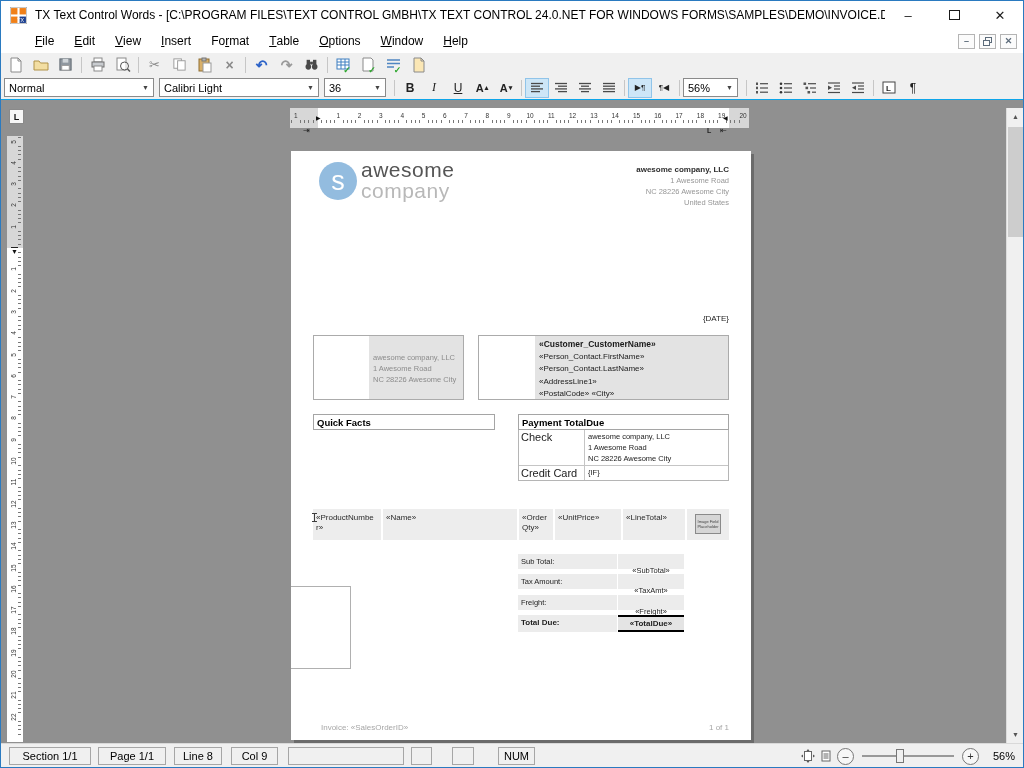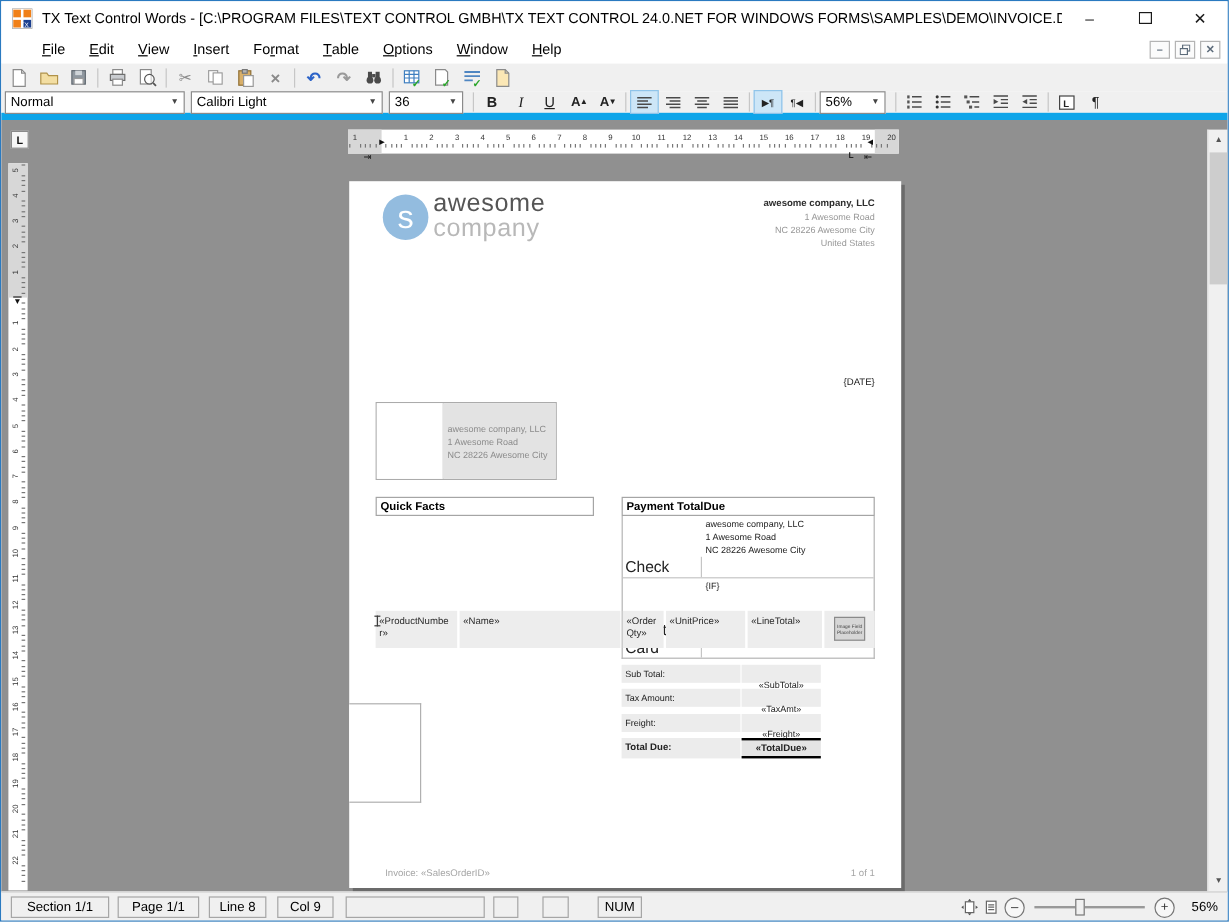--- a/index.html
+++ b/index.html
@@ -15,21 +15,21 @@
 
   
   .menubar { position:absolute; top:28px; left:0; right:0; height:24px; background:#fff; display:flex; align-items:center; }
   #menu-items { display:flex; height:100%; align-items:center; margin-left:24px; }
   .menu-item { padding:0 10px; font-size:12px; color:#000; height:100%; display:flex; align-items:center; }
   .mdi-btns { margin-left:auto; margin-right:6px; display:flex; gap:4px; }
   .mdi-btn { width:17px; height:15px; border:1px solid #b4b4b4; background:#fbfbfb; display:flex; align-items:center; justify-content:center; font-size:9px; color:#5c6b7a; font-weight:bold; }
 
   
   .toolbar1 { position:absolute; top:52px; left:0; right:0; height:23px; background:#f0f0f0; display:flex; align-items:center; padding-left:2px; }
-  .toolbar2 { position:absolute; top:75px; left:0; right:0; height:24px; background:#f0f0f0; border-bottom:6px solid #0ea5e9; display:flex; align-items:center; padding-left:3px; }
+  .toolbar2 { position:absolute; top:75px; left:0; right:0; height:24px; background:#f0f0f0; border-bottom:1px solid #0ea5e9; display:flex; align-items:center; padding-left:3px; }
   .tbtn { width:25px; height:21px; display:flex; align-items:center; justify-content:center; flex:0 0 auto; }
   .fbtn { width:24px; height:20px; display:flex; align-items:center; justify-content:center; flex:0 0 auto; font-size:12px; color:#222; }
   .fbtn.active, .tbtn.active { background:#cde6f7; border:1px solid #90c4e9; }
   .sep { width:1px; height:16px; background:#c6c6c6; margin:0 3px; flex:0 0 auto; }
   .glyph-gray { color:#8a8a8a; font-size:13px; }
   .glyph-undo { color:#2c63c8; font-size:14px; font-weight:bold; }
   .glyph-redo { color:#9a9a9a; font-size:14px; font-weight:bold; }
   .bold-btn { font-weight:bold; }
   .italic-btn { font-style:italic; font-family:"Liberation Serif",serif; }
   .underline-btn { text-decoration:underline; }
@@ -78,21 +78,21 @@
   .sect-header { position:absolute; top:263px; height:16px; border:1px solid #a5a5a5; background:#fff; display:flex; align-items:center; padding-left:3px; font-size:9.5px; font-weight:bold; color:#000; }
   .qf-rows { position:absolute; left:22px; top:279px; width:182px; border:1px solid #b5b5b5; border-top:none; }
   .qf-row { display:flex; border-bottom:1px solid #c5c5c5; }
   .qf-row:last-child { border-bottom:none; }
   .qf-label { width:101px; padding:1px 0 1px 2px; font-size:7.5px; color:#222; border-right:1px solid #c5c5c5; }
   .qf-value { flex:1; padding:1px 0 1px 3px; font-size:7.5px; color:#222; }
   .qf-big { font-size:9.5px; font-weight:bold; }
   .po-rows { position:absolute; left:227px; top:279px; width:211px; border:1px solid #b5b5b5; border-top:none; }
   .po-row { display:flex; border-bottom:1px solid #c5c5c5; }
   .po-row:last-child { border-bottom:none; }
-  .po-label { width:66px; padding:1px 0 1px 2px; font-size:13px; color:#222; border-right:1px solid #c5c5c5;margin-top:34px; }
+  .po-label { width:66px; padding:1px 0 1px 2px; font-size:11px; color:#222; border-right:1px solid #c5c5c5; }
   .po-value { flex:1; padding:1px 0 1px 3px; font-size:7.5px; color:#222; line-height:11px; }
   .prod-grid { position:absolute; left:22px; width:416px; display:grid; grid-template-columns:68px 134px 34px 66px 62px 42px; column-gap:2px; }
   .prod-head-cell { background:#3a7cbe; color:#fff; font-size:8px; font-weight:bold; padding:5px 3px; }
   .prod-cell { background:#ededed; font-size:8px; color:#2a2a2a; padding:4px 3px; word-break:break-all; line-height:10px; position:relative; }
   .img-ph { width:26px; height:20px; margin:1px auto; background:#d6d6d6; border:1px solid #8a8a8a; display:flex; align-items:center; justify-content:center; text-align:center; font-size:4px; color:#444; line-height:5px; }
   .caret { position:absolute; left:1px; top:4px; width:1px; height:9px; background:#3c3c3c; }
   .caret:before, .caret:after { content:""; position:absolute; left:-2px; width:5px; height:1px; background:#3c3c3c; }
   .caret:after { bottom:0; }
   .tot-row { position:absolute; left:227px; height:15px; display:flex; }
   .tot-label { width:99px; background:#ececec; font-size:7.5px; color:#222; padding:3px 0 0 3px; margin-right:1px; }
@@ -722,20 +722,32 @@
       <div class="addr-tbl" style="left:22px;width:151px">
         <div class="addr-cell-white" style="width:56px"></div>
         <div class="addr-cell-gray" style="width:94px">
           <div class="sender-lines">
             <div>awesome company, LLC</div>
             <div>1 Awesome Road</div>
             <div>NC 28226 Awesome City</div>
           </div>
         </div>
       </div>
+      <div class="addr-tbl" style="left:187px;width:251px">
+        <div class="addr-cell-white" style="width:57px"></div>
+        <div class="addr-cell-gray" style="width:193px">
+          <div class="recipient-lines">
+            <div class="bold-line">«Customer_CustomerName»</div>
+            <div>«Person_Contact.FirstName»</div>
+            <div>«Person_Contact.LastName»</div>
+            <div>«AddressLine1»</div>
+            <div>«PostalCode» «City»</div>
+          </div>
+        </div>
+      </div>
 
       <div class="sect-header" style="left:22px;width:182px">Quick Facts</div>
 
       <div class="sect-header" style="left:227px;width:211px">Payment TotalDue</div>
       <div class="po-rows">
         <div class="po-row">
           <div class="po-label">Check</div>
           <div class="po-value">
             <div>awesome company, LLC</div>
             <div>1 Awesome Road</div>

